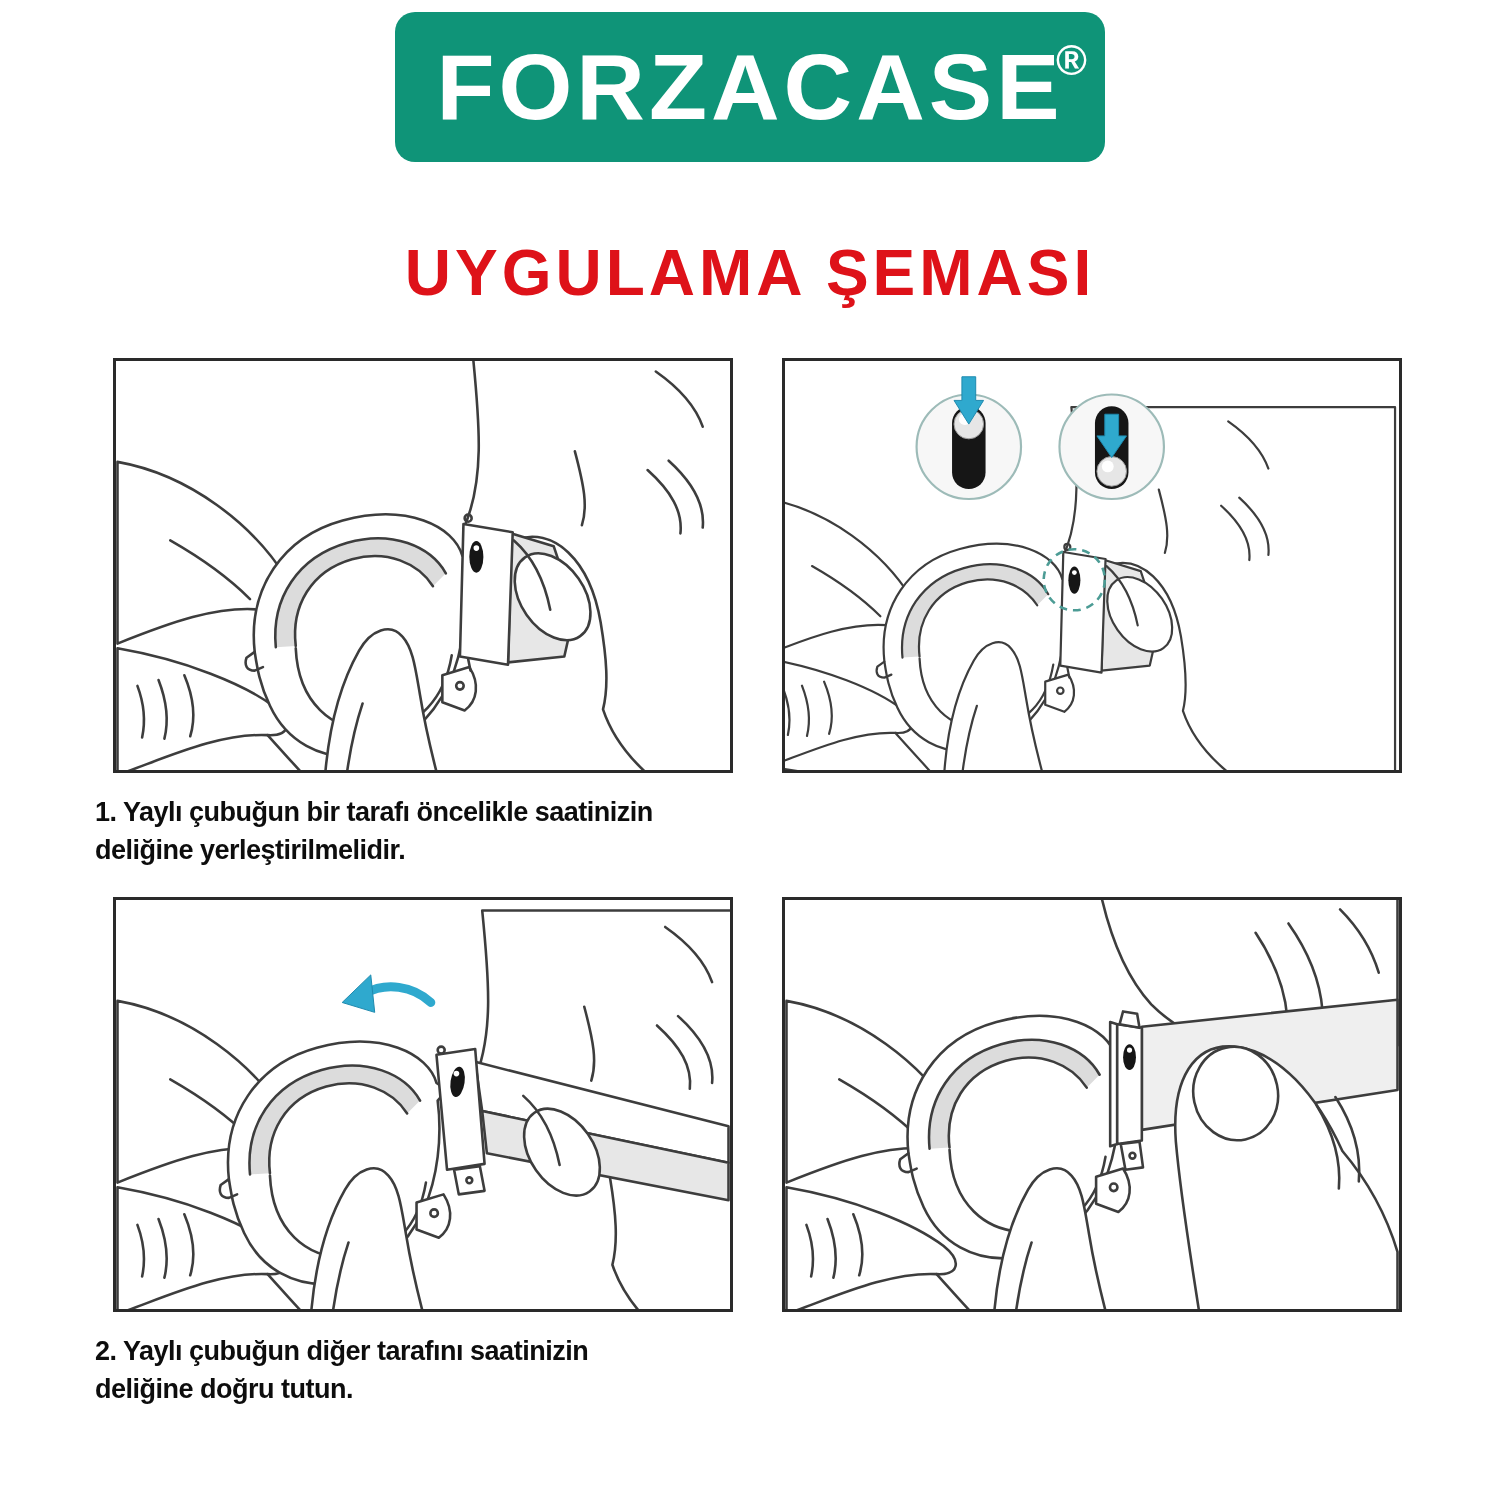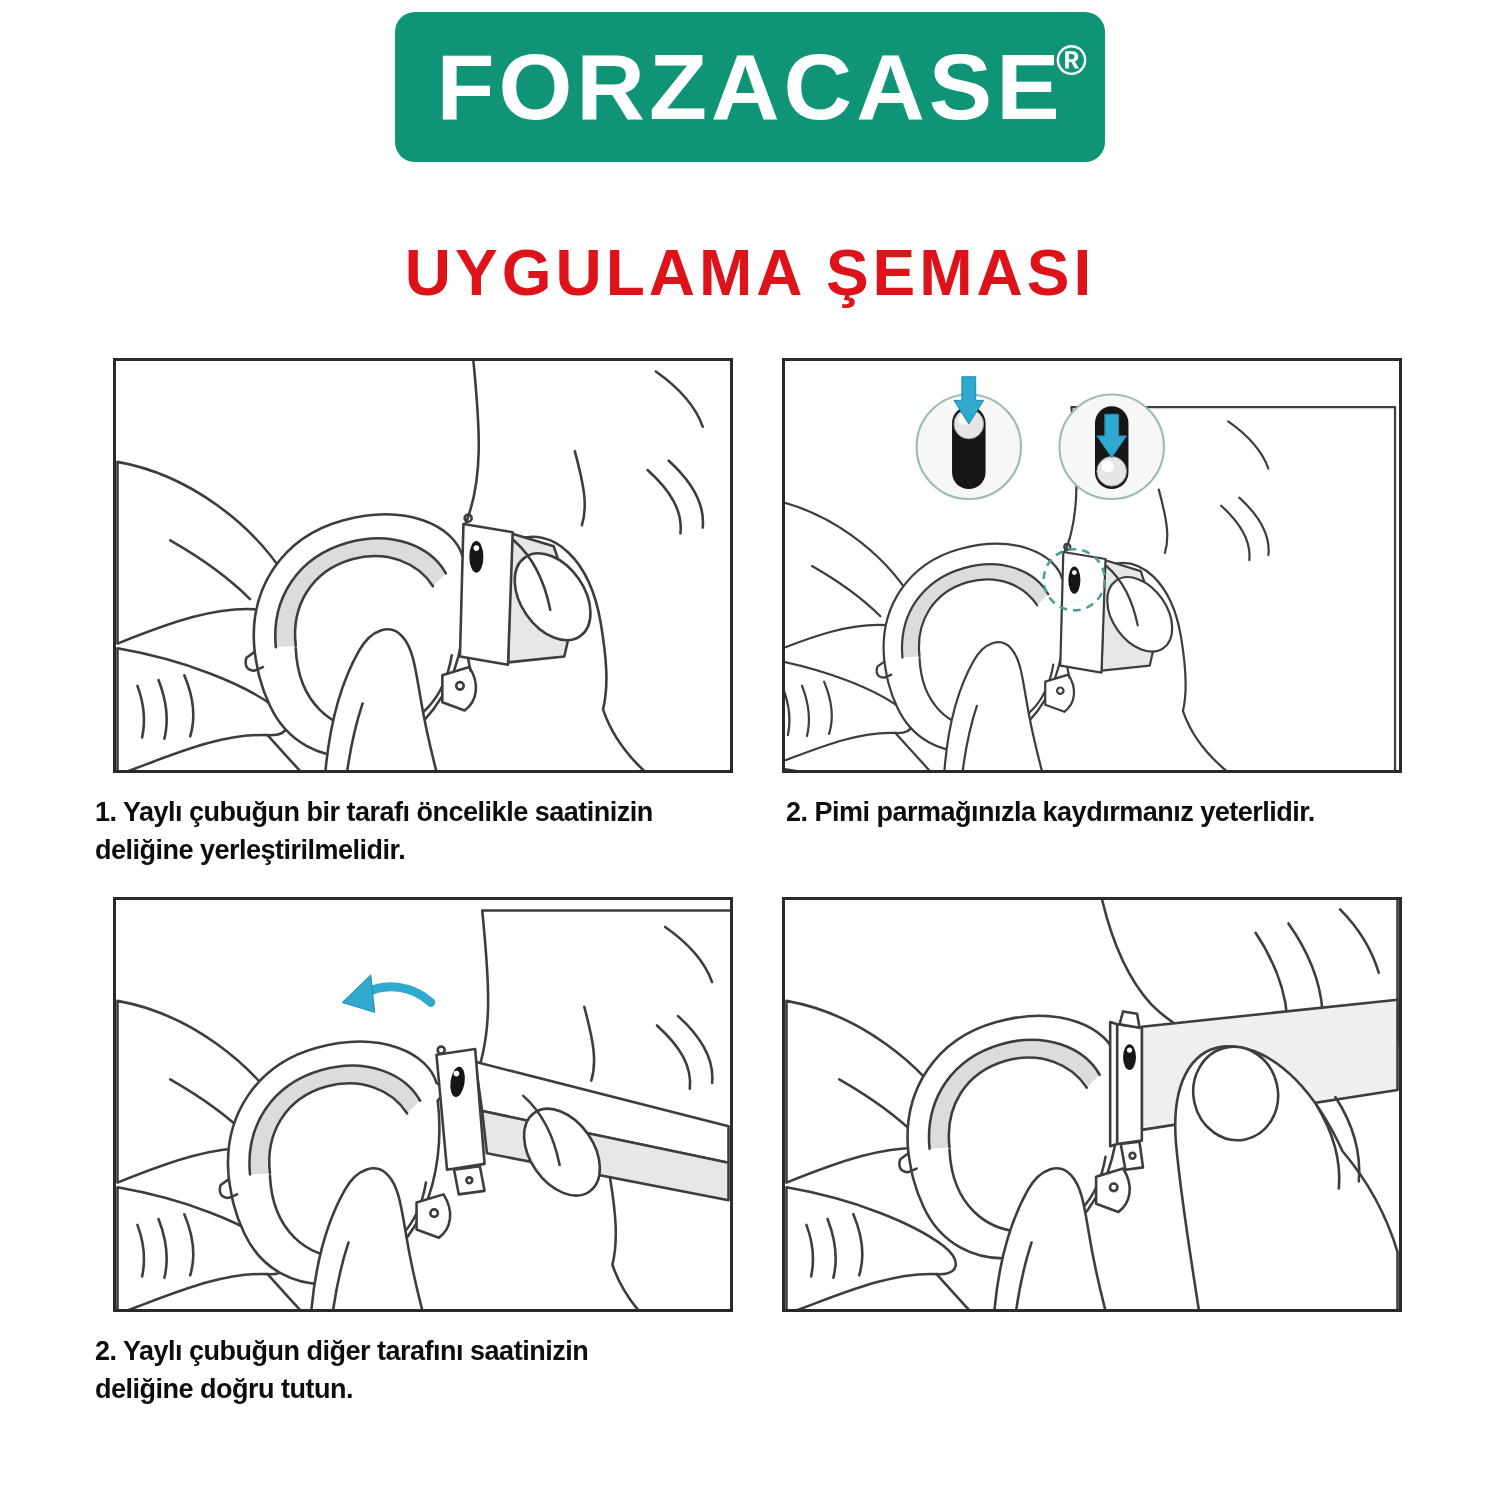--- a/index.html
+++ b/index.html
@@ -136,21 +136,20 @@
           <circle cx="181" cy="59" r="6" fill="#fff"></circle>
           <path class="arr" d="M178,16 h14 v24 h8 L185,64 L170,40 h8 Z"></path>
           <circle class="ring" cx="330" cy="87" r="53"></circle>
           <rect class="k" x="313" y="46" width="34" height="84" rx="17"></rect>
           <circle cx="330" cy="112" r="15" fill="#E6E6E6" stroke="#9a9a9a"></circle>
           <circle cx="326" cy="107" r="6" fill="#fff"></circle>
           <path class="arr" d="M323,54 h14 v22 h8 L330,98 L315,76 h8 Z"></path>
         </g>
       </svg>
     </div>
-    <figcaption>2. Pimi parmağınızla kaydırmanız yeterlidir.</figcaption>
   </figure>
 
   <figure class="step">
     <div class="panel">
       <svg width="614" height="409" viewBox="0 0 620 415">
         <g transform="scale(1.19)">
           <use href="#gLeftHand"></use>
           <use href="#gWatch" transform="translate(-22,-10)"></use>
           <use href="#gFinger" transform="translate(-12,0)"></use>
           <use href="#gRHandBody" transform="translate(8,14)"></use>

